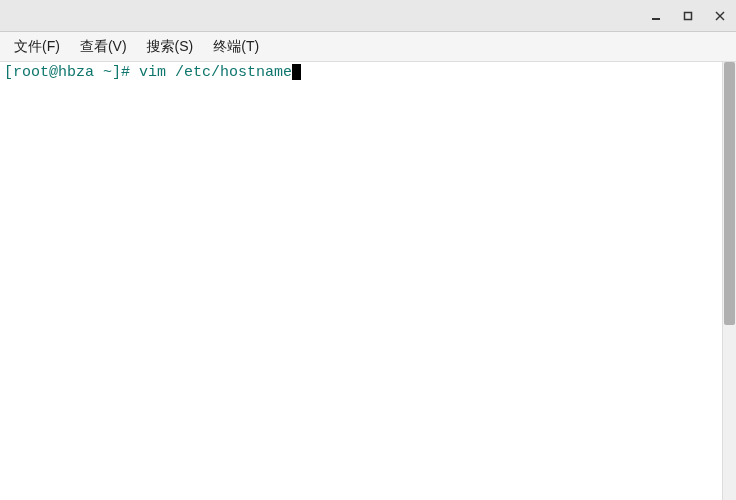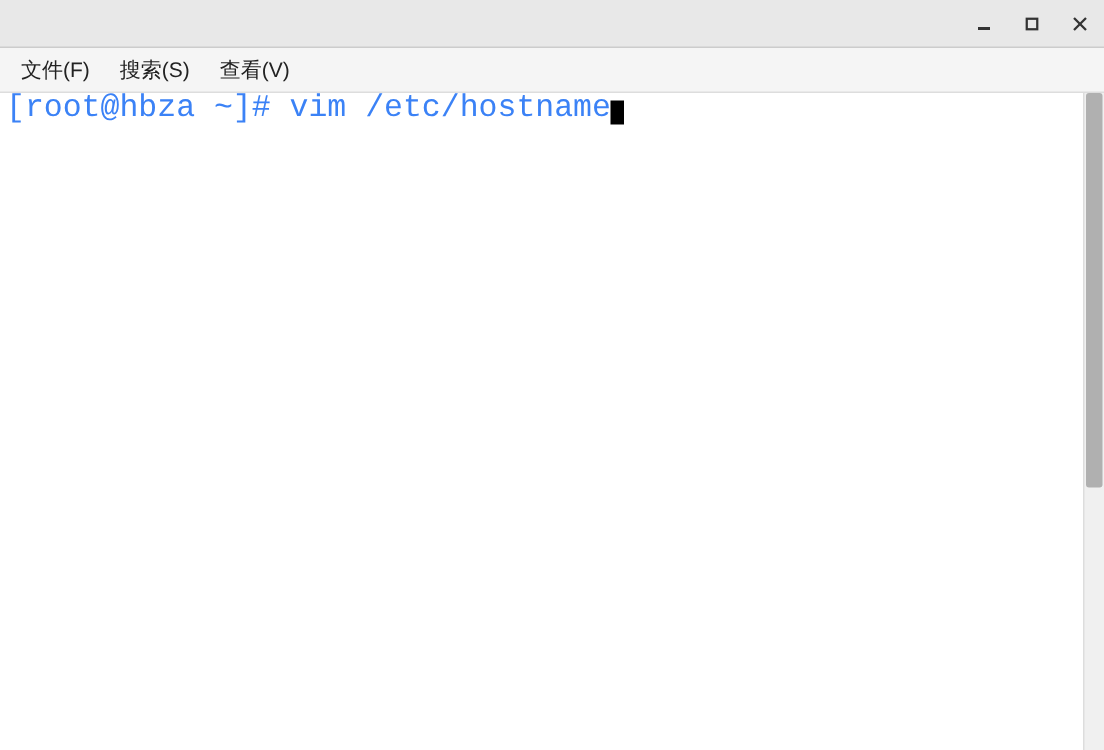--- a/index.html
+++ b/index.html
@@ -71,23 +71,23 @@
     }
     .terminal-area {
       flex: 1;
       background: #fff;
       position: relative;
       overflow: hidden;
     }
     .terminal-content {
       padding: 2px 4px;
       font-family: "Liberation Mono", "DejaVu Sans Mono", "Courier New", monospace;
-      font-size: 21px;
+      font-size: 15px;
       line-height: 18px;
-      color: #3b82f6;
+      color: #0f766e;
       white-space: pre;
     }
     .cursor-block {
       display: inline-block;
       width: 9px;
       height: 16px;
       background: #000;
       vertical-align: text-bottom;
       margin-bottom: 1px;
     }
@@ -129,22 +129,23 @@
       <svg width="10" height="10" viewBox="0 0 10 10">
           <line x1="1" y1="1" x2="9" y2="9" stroke="#333" stroke-width="1.5"></line>
           <line x1="9" y1="1" x2="1" y2="9" stroke="#333" stroke-width="1.5"></line>
         </svg>
     </div>
   </div>
 </div>
 
 <div class="menubar">
   <div class="menu-item">文件(F)</div>
+  <div class="menu-item">查看(V)</div>
   <div class="menu-item">搜索(S)</div>
-  <div class="menu-item">查看(V)</div>
+  <div class="menu-item">终端(T)</div>
 </div>
 
 <div class="terminal-area">
   <div class="terminal-content"><span>[root@hbza ~]# </span><span>vim /etc/hostname</span><span class="cursor-block"></span></div>
   <div class="scrollbar">
     <div class="scrollbar-thumb"></div>
   </div>
 </div>
 
 </body></html>

